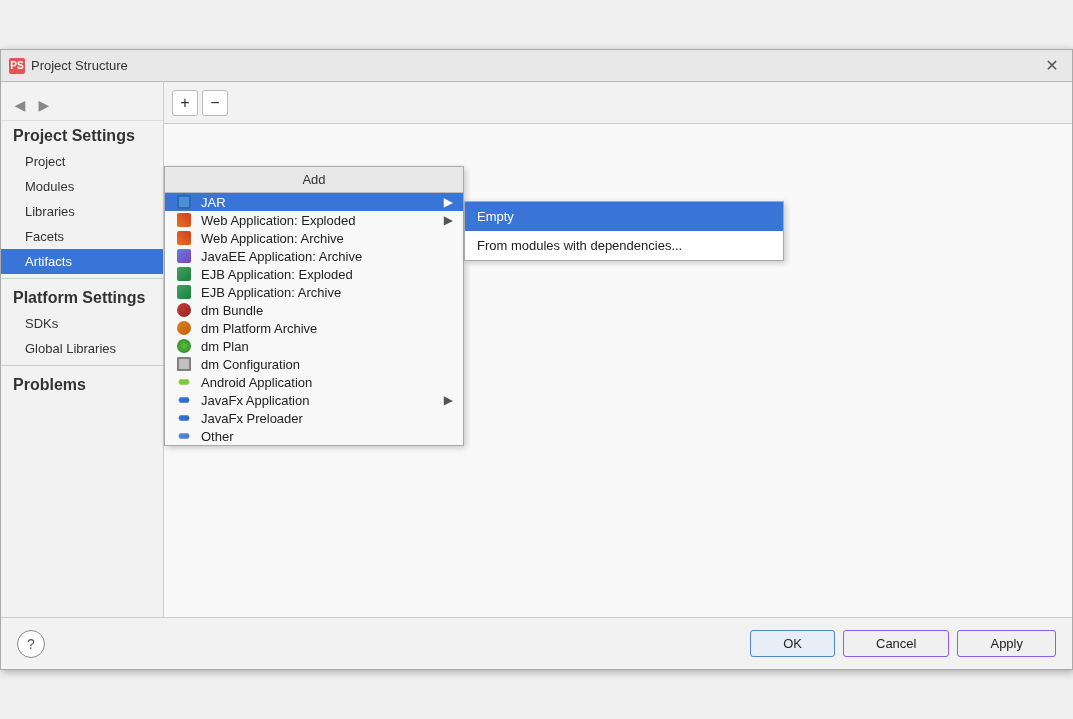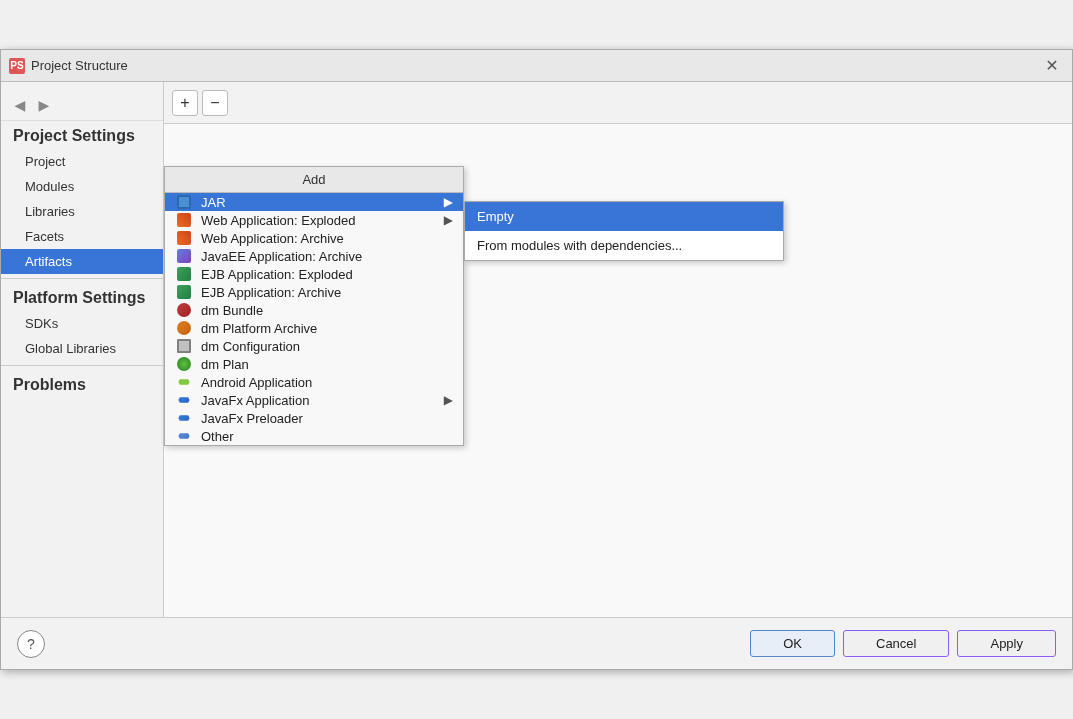--- a/index.html
+++ b/index.html
@@ -452,30 +452,30 @@
 
           <div class="menu-item">
             <span class="menu-item-icon">
               <div class="icon-dm-platform"></div>
             </span>
             <span>dm Platform Archive</span>
           </div>
 
           <div class="menu-item">
             <span class="menu-item-icon">
+              <div class="icon-dm-plan"></div>
+            </span>
+            <span>dm Plan</span>
+          </div>
+
+          <div class="menu-item">
+            <span class="menu-item-icon">
               <div class="icon-dm-config"></div>
             </span>
             <span>dm Configuration</span>
-          </div>
-
-          <div class="menu-item">
-            <span class="menu-item-icon">
-              <div class="icon-dm-plan"></div>
-            </span>
-            <span>dm Plan</span>
           </div>
 
           <div class="menu-item">
             <span class="menu-item-icon">
               <div class="icon-android"></div>
             </span>
             <span>Android Application</span>
           </div>
 
           <div class="menu-item">

